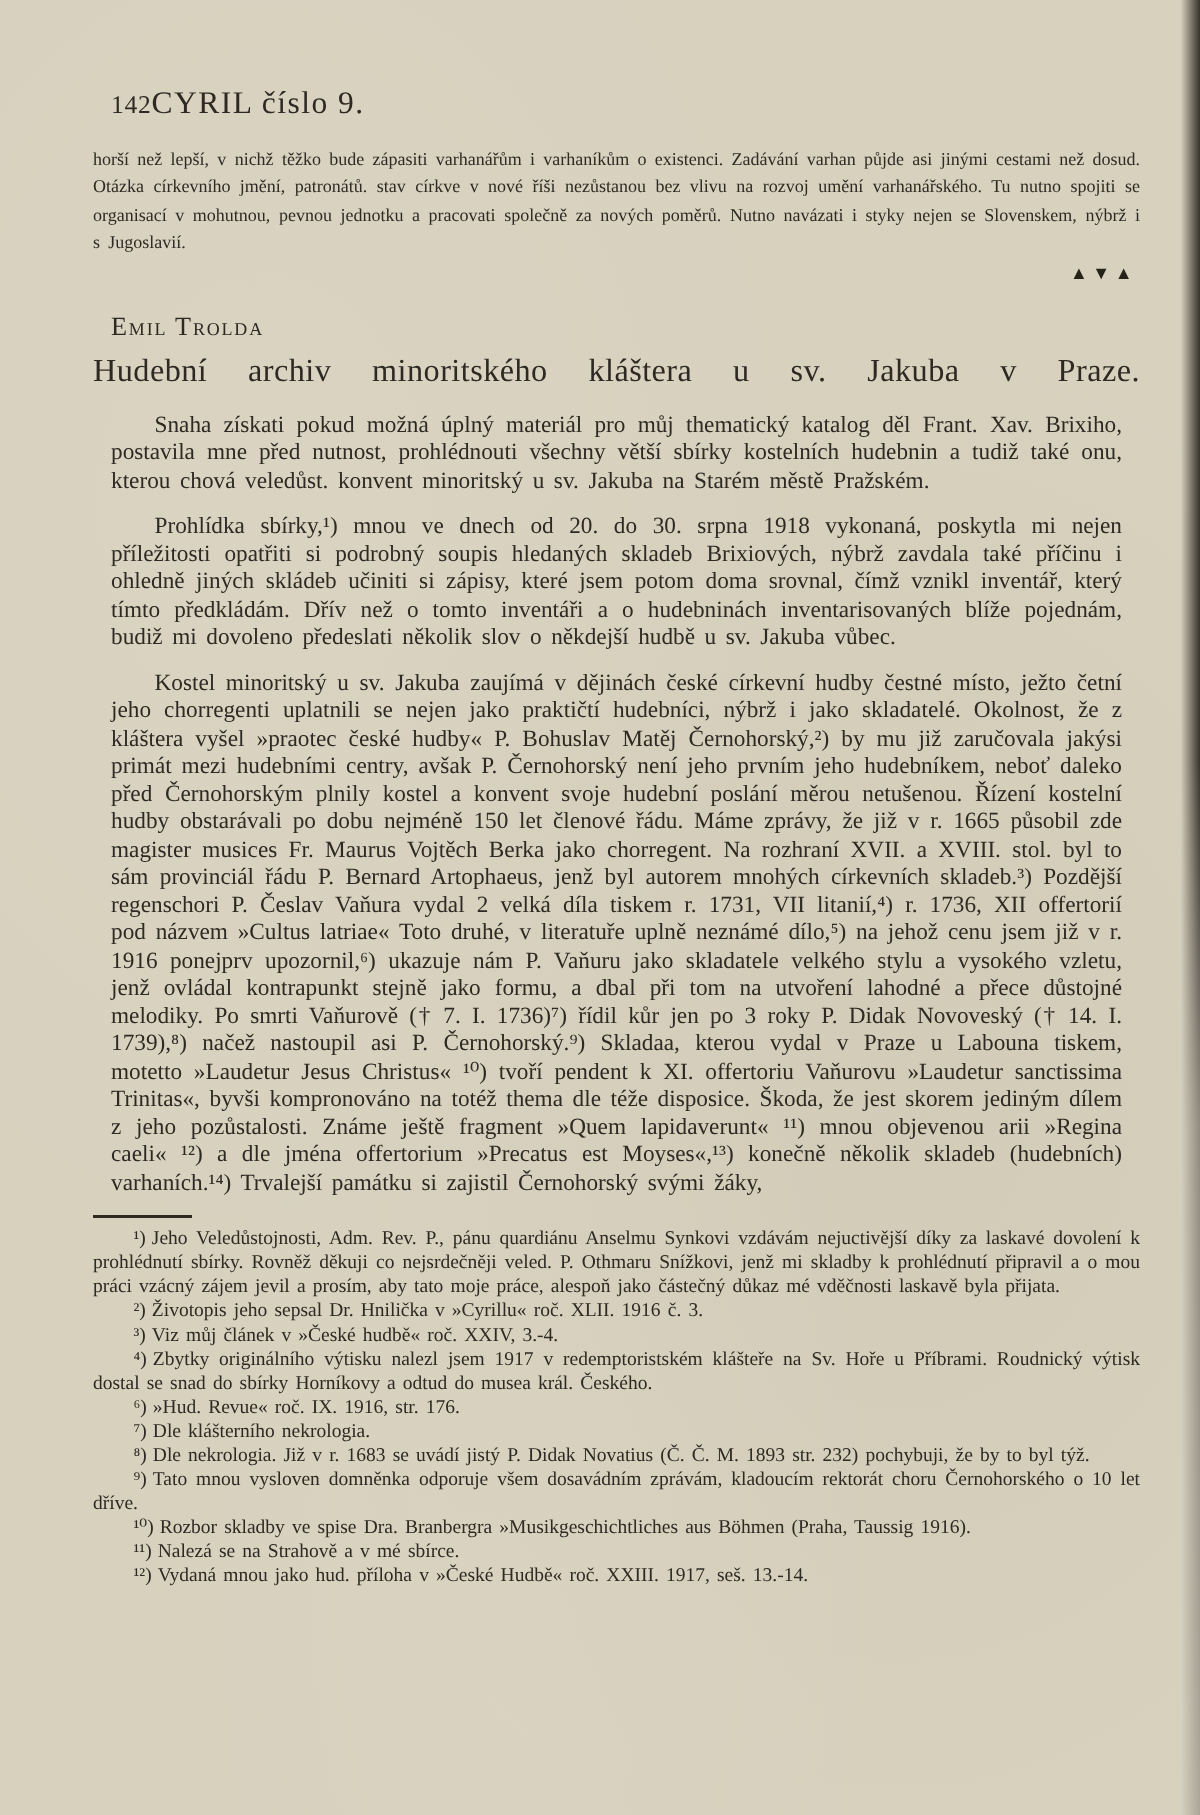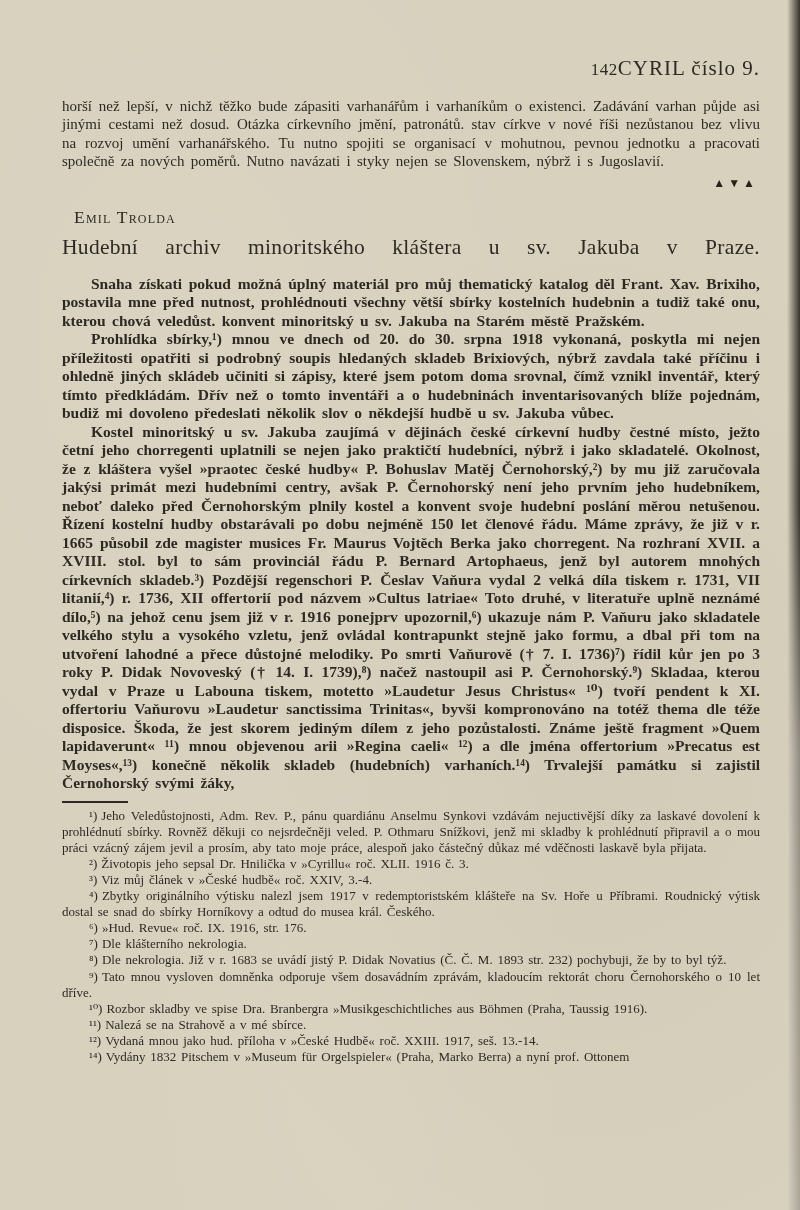--- a/index.html
+++ b/index.html
@@ -19,49 +19,48 @@
     position: absolute; top: 0; right: 0; width: 13px; height: 100%;
     background-image:
       linear-gradient(to bottom, rgba(216,210,195,0) 0%, rgba(216,210,195,0) 42%, rgba(216,210,195,0.55) 62%, rgba(216,210,195,0.72) 100%),
       linear-gradient(to right, rgba(95,92,82,0) 0%, rgba(80,77,68,0.55) 45%, #36332c 100%);
   }
   .page-inner {
     position: absolute; top: 0; left: 62px; width: 698px;
     padding-top: 56px;
   }
   .header-row {
-    display: flex; justify-content: flex-end; align-items: baseline;
+    display: flex; justify-content: flex-start; align-items: baseline;
     padding-left: 12px;
   }
   .page-number { font-size: 17px; letter-spacing: 0.5px; }
   .journal-title { font-size: 21px; letter-spacing: 1px; }
   .intro-par {
     margin: 16px 0 0 0;
-    font-size: 15px; line-height: 18.4px;
+    font-size: 12px; line-height: 18.4px;
     text-align: justify; word-spacing: 2.5px;
   }
   .ornament-row { text-align: right; margin: 2px 2px 0 0; }
   .ornament { font-size: 12px; letter-spacing: 3px; color: #262319; }
   .author-line {
     margin: 16px 0 0 0;
     font-variant: small-caps; font-size: 17.5px; letter-spacing: 1.2px;
     padding-left: 12px;
   }
   .article-title {
     margin: 7px 0 0 0;
     font-size: 21.5px; font-weight: normal;
     text-align: justify; text-align-last: justify;
     letter-spacing: 0.3px;
   }
   .body-par {
-    margin: 0;
+    margin: 12px;
     font-size: 15.5px; line-height: 18.5px;
     text-align: justify; word-spacing: 2.5px;
     text-indent: 29px;
-    font-weight: bold;
   }
   .body-par.first { margin-top: 15px; }
   .footnote-rule {
     width: 66px; height: 0;
     border-top: 2px solid #2e2a23;
     margin: 8px 0 5px 0;
   }
   .footnotes { margin: 0; }
   .footnote {
     margin: 0;
@@ -104,16 +103,15 @@
       <p class="footnote"><span class="fn-marker">²)</span><span>Životopis jeho sepsal Dr. Hnilička v »Cyrillu« roč. XLII. 1916 č. 3.</span></p>
       <p class="footnote"><span class="fn-marker">³)</span><span>Viz můj článek v »České hudbě« roč. XXIV, 3.-4.</span></p>
       <p class="footnote"><span class="fn-marker">⁴)</span><span>Zbytky originálního výtisku nalezl jsem 1917 v redemptoristském klášteře na Sv. Hoře u Příbrami. Roudnický výtisk dostal se snad do sbírky Horníkovy a odtud do musea král. Českého.</span></p>
       <p class="footnote"><span class="fn-marker">⁶)</span><span>»Hud. Revue« roč. IX. 1916, str. 176.</span></p>
       <p class="footnote"><span class="fn-marker">⁷)</span><span>Dle klášterního nekrologia.</span></p>
       <p class="footnote"><span class="fn-marker">⁸)</span><span>Dle nekrologia. Již v r. 1683 se uvádí jistý P. Didak Novatius (Č. Č. M. 1893 str. 232) pochybuji, že by to byl týž.</span></p>
       <p class="footnote"><span class="fn-marker">⁹)</span><span>Tato mnou vysloven domněnka odporuje všem dosavádním zprávám, kladoucím rektorát choru Černohorského o 10 let dříve.</span></p>
       <p class="footnote"><span class="fn-marker">¹⁰)</span><span>Rozbor skladby ve spise Dra. Branbergra »Musikgeschichtliches aus Böhmen (Praha, Taussig 1916).</span></p>
       <p class="footnote"><span class="fn-marker">¹¹)</span><span>Nalezá se na Strahově a v mé sbírce.</span></p>
       <p class="footnote"><span class="fn-marker">¹²)</span><span>Vydaná mnou jako hud. příloha v »České Hudbě« roč. XXIII. 1917, seš. 13.-14.</span></p>
-      <p class="footnote"><span class="fn-marker">¹⁴)</span><span>Vydány 1832 Pitschem v »Museum für Orgelspieler« (Praha, Marko Berra) a nyní prof. Ottonem</span></p>
     </div>
 
 </div>
 
 </body></html>

